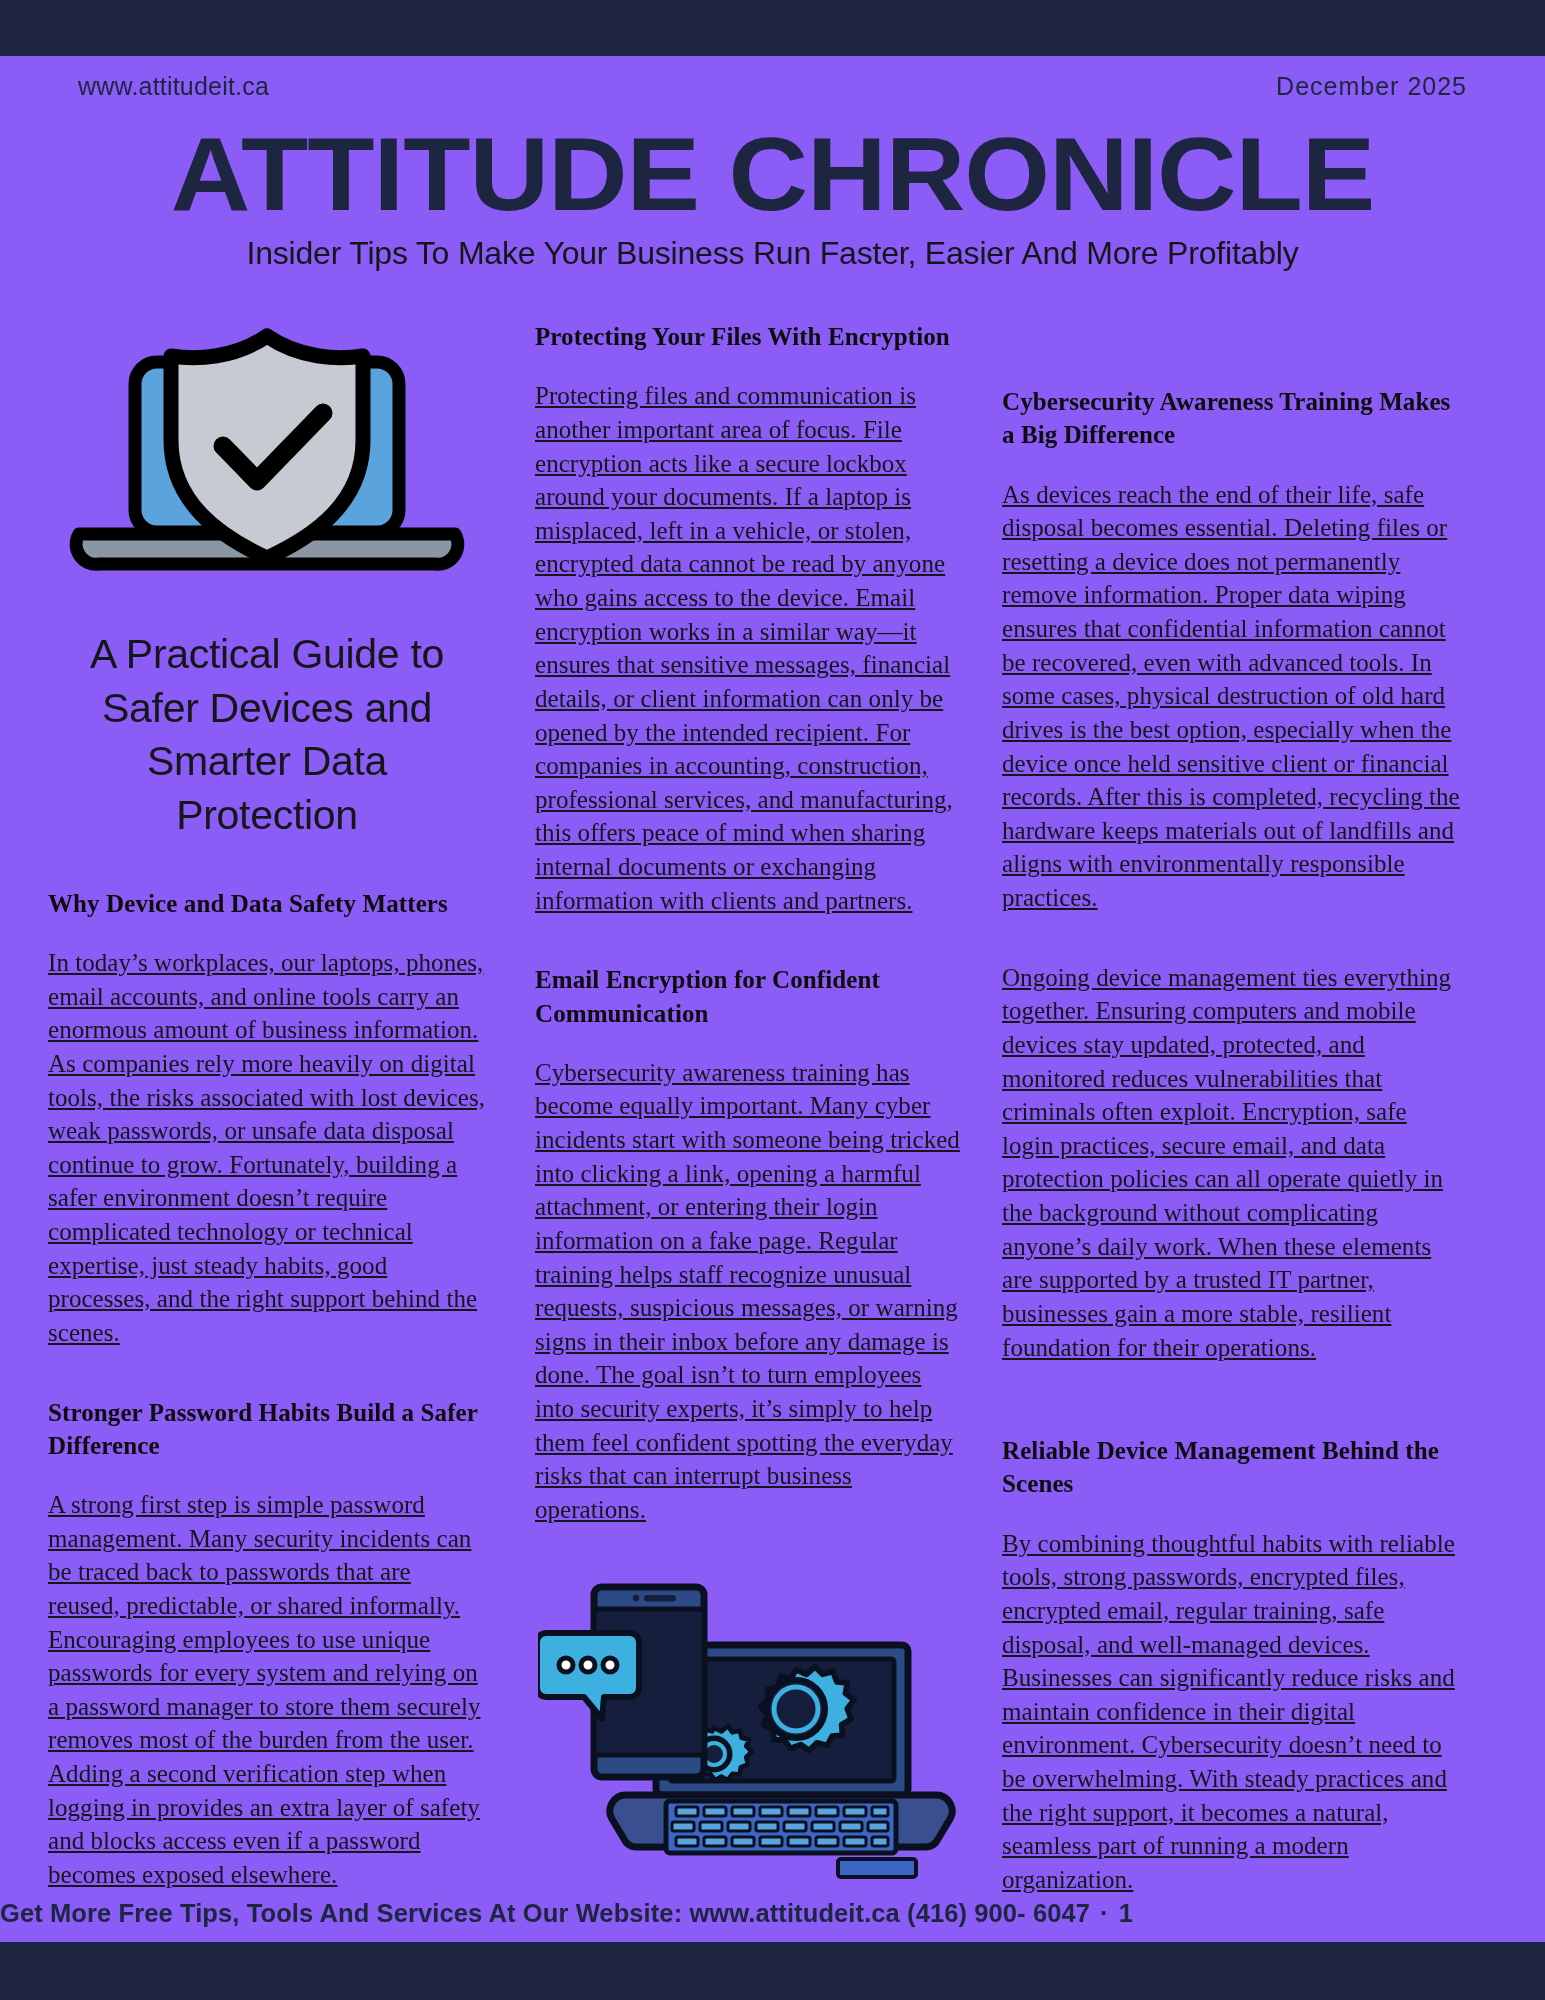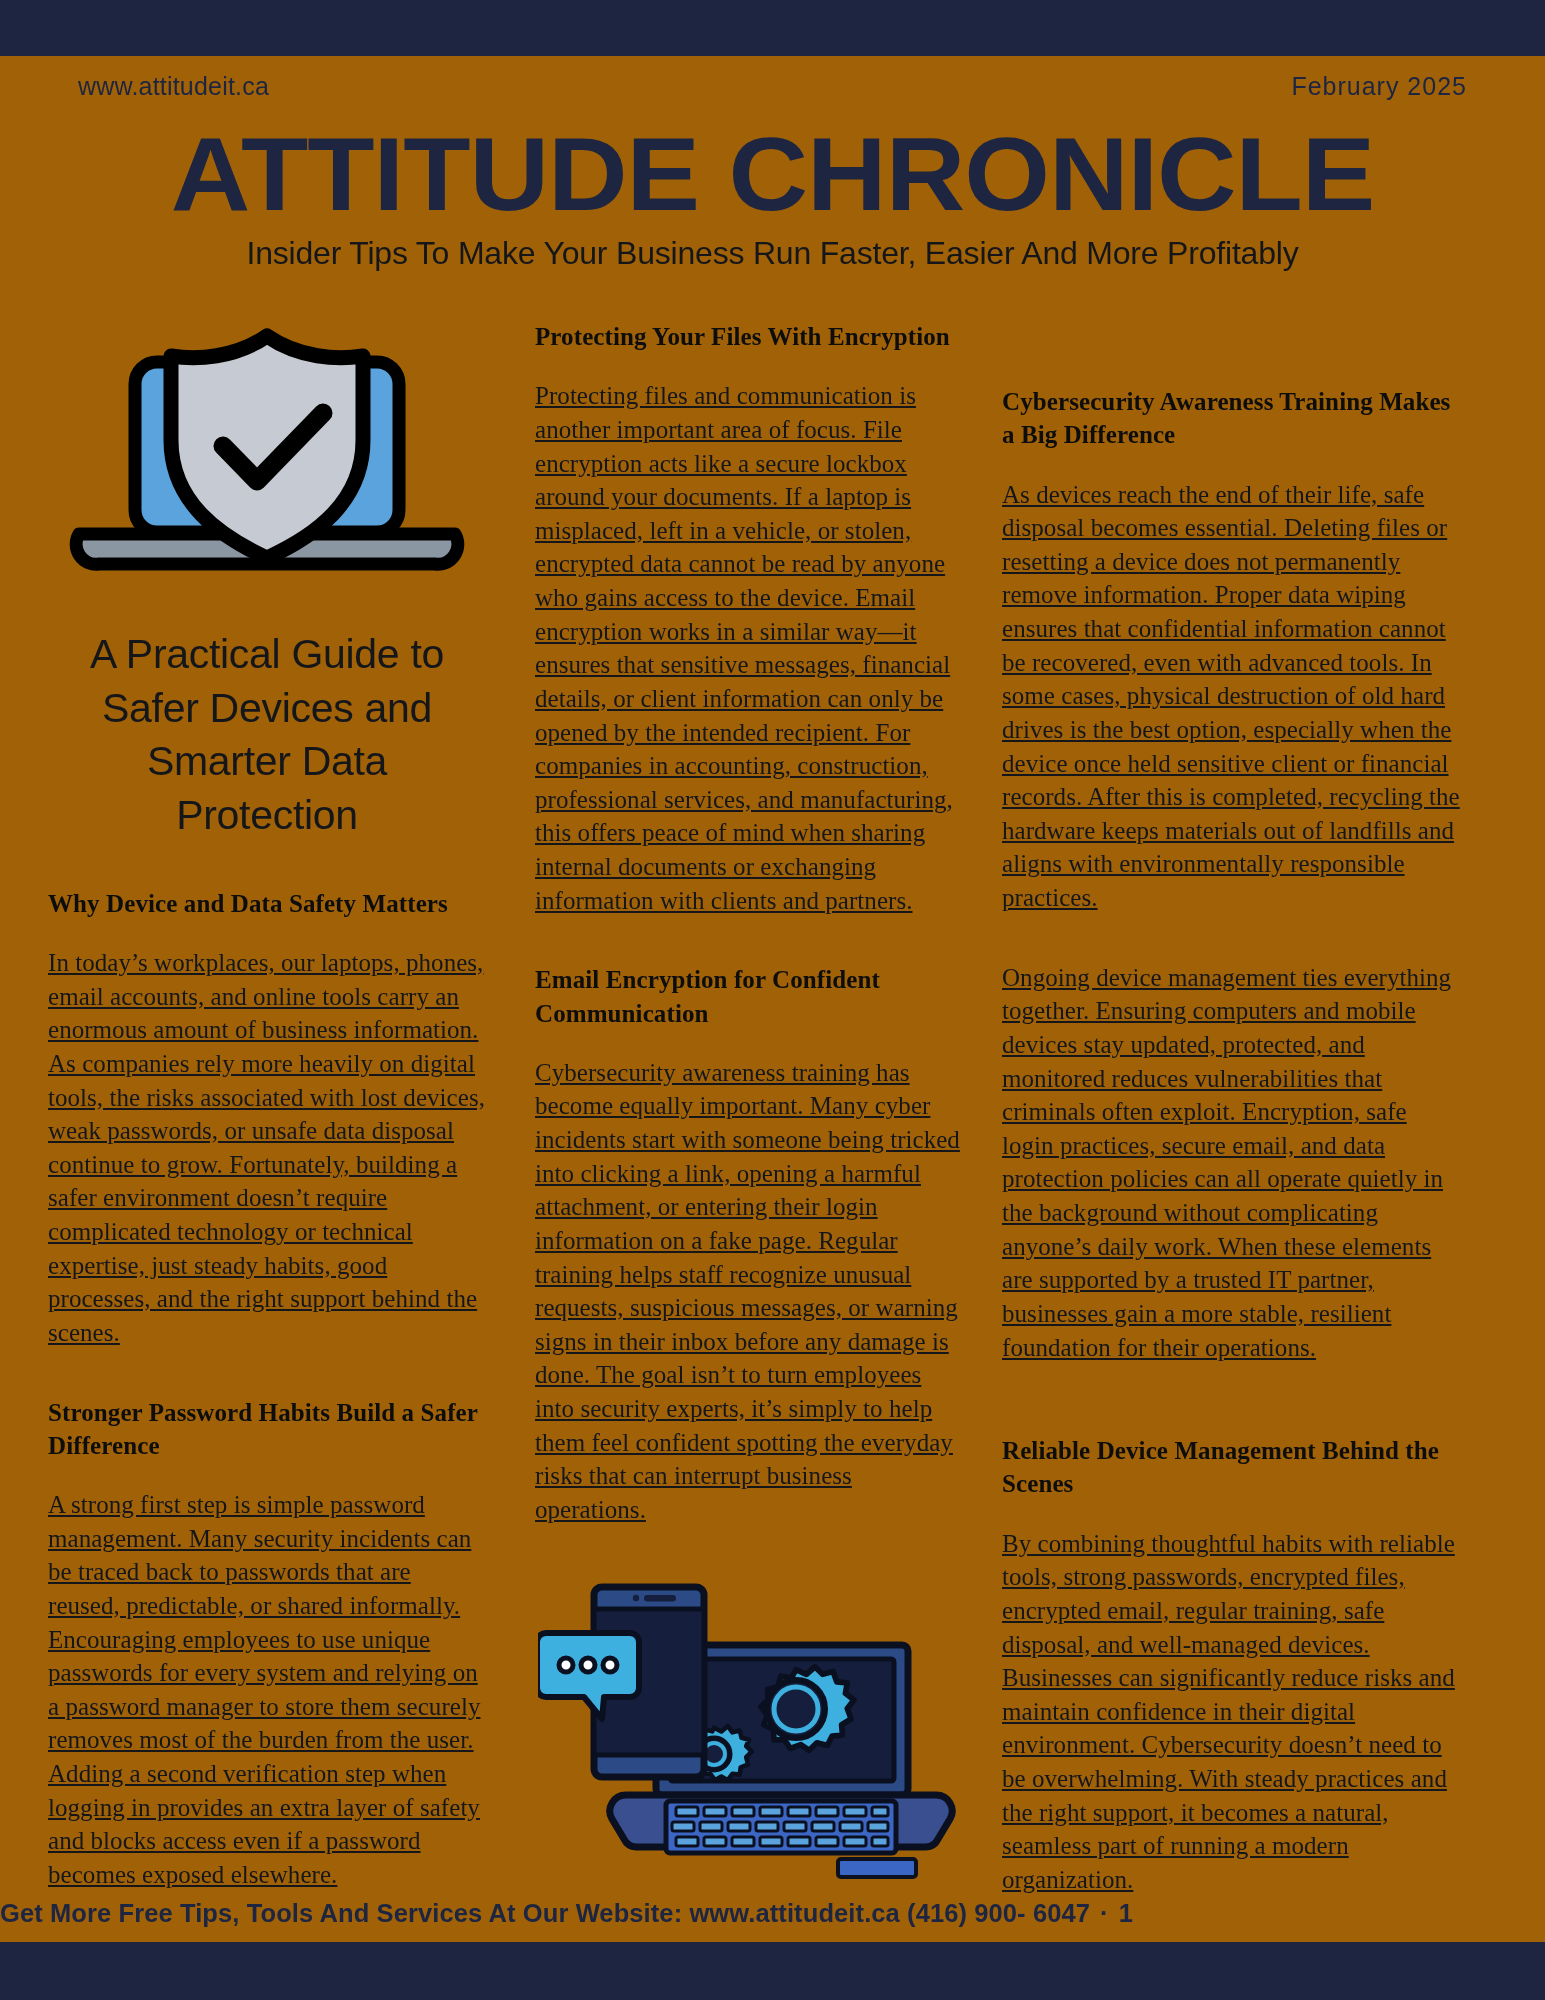--- a/index.html
+++ b/index.html
@@ -6,21 +6,21 @@
   html, body {
     width: 1545px;
     height: 2000px;
     background: #ffffff;
     font-family: "Liberation Sans", sans-serif;
   }
   .page {
     position: relative;
     width: 1545px;
     height: 2000px;
-    background: #a16207;
+    background: #8b5cf6;
     overflow: hidden;
   }
 
   
   .bar-top {
     position: absolute;
     top: 0; left: 0;
     width: 1545px;
     height: 56px;
     background: #1d2540;
@@ -162,21 +162,21 @@
 </head>
 <body>
 
 <div class="page">
 
   <div class="bar-top"></div>
 
   <div class="masthead">
     <div class="meta-row">
       <span>www.attitudeit.ca</span>
-      <span class="meta-date">February  2025</span>
+      <span class="meta-date">December  2025</span>
     </div>
     <div class="title-main">ATTITUDE CHRONICLE</div>
     <div class="title-sub">Insider Tips To Make Your Business Run Faster, Easier And More Profitably</div>
   </div>
 
   <div class="columns">
 
     <div class="col col-left">
       <div class="inner">
 

